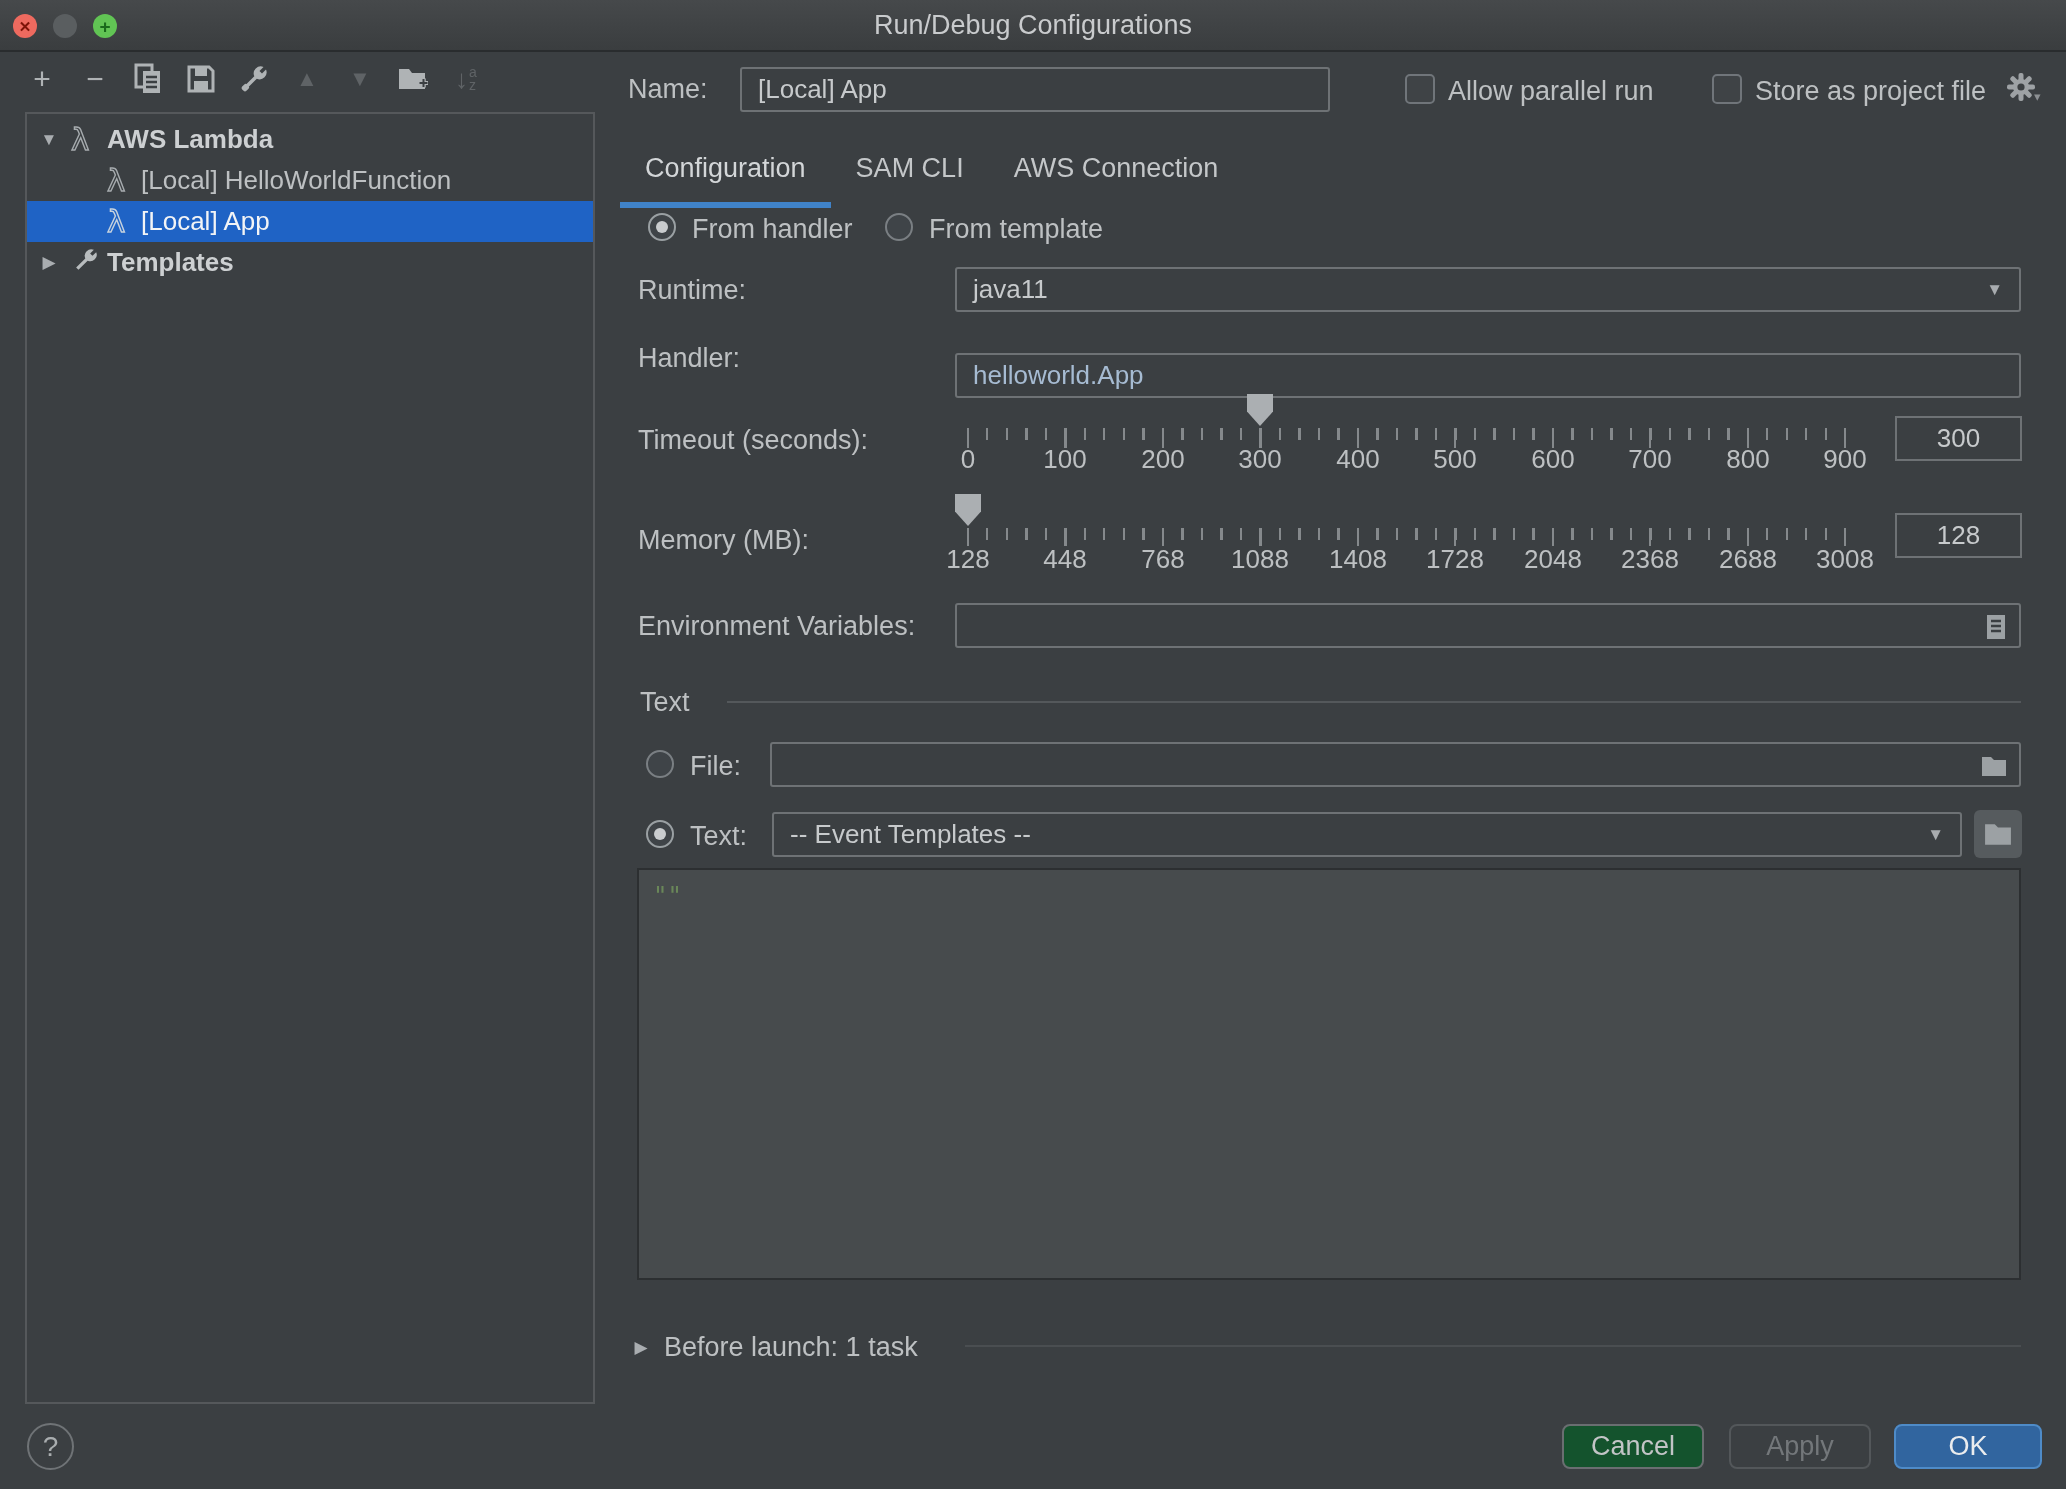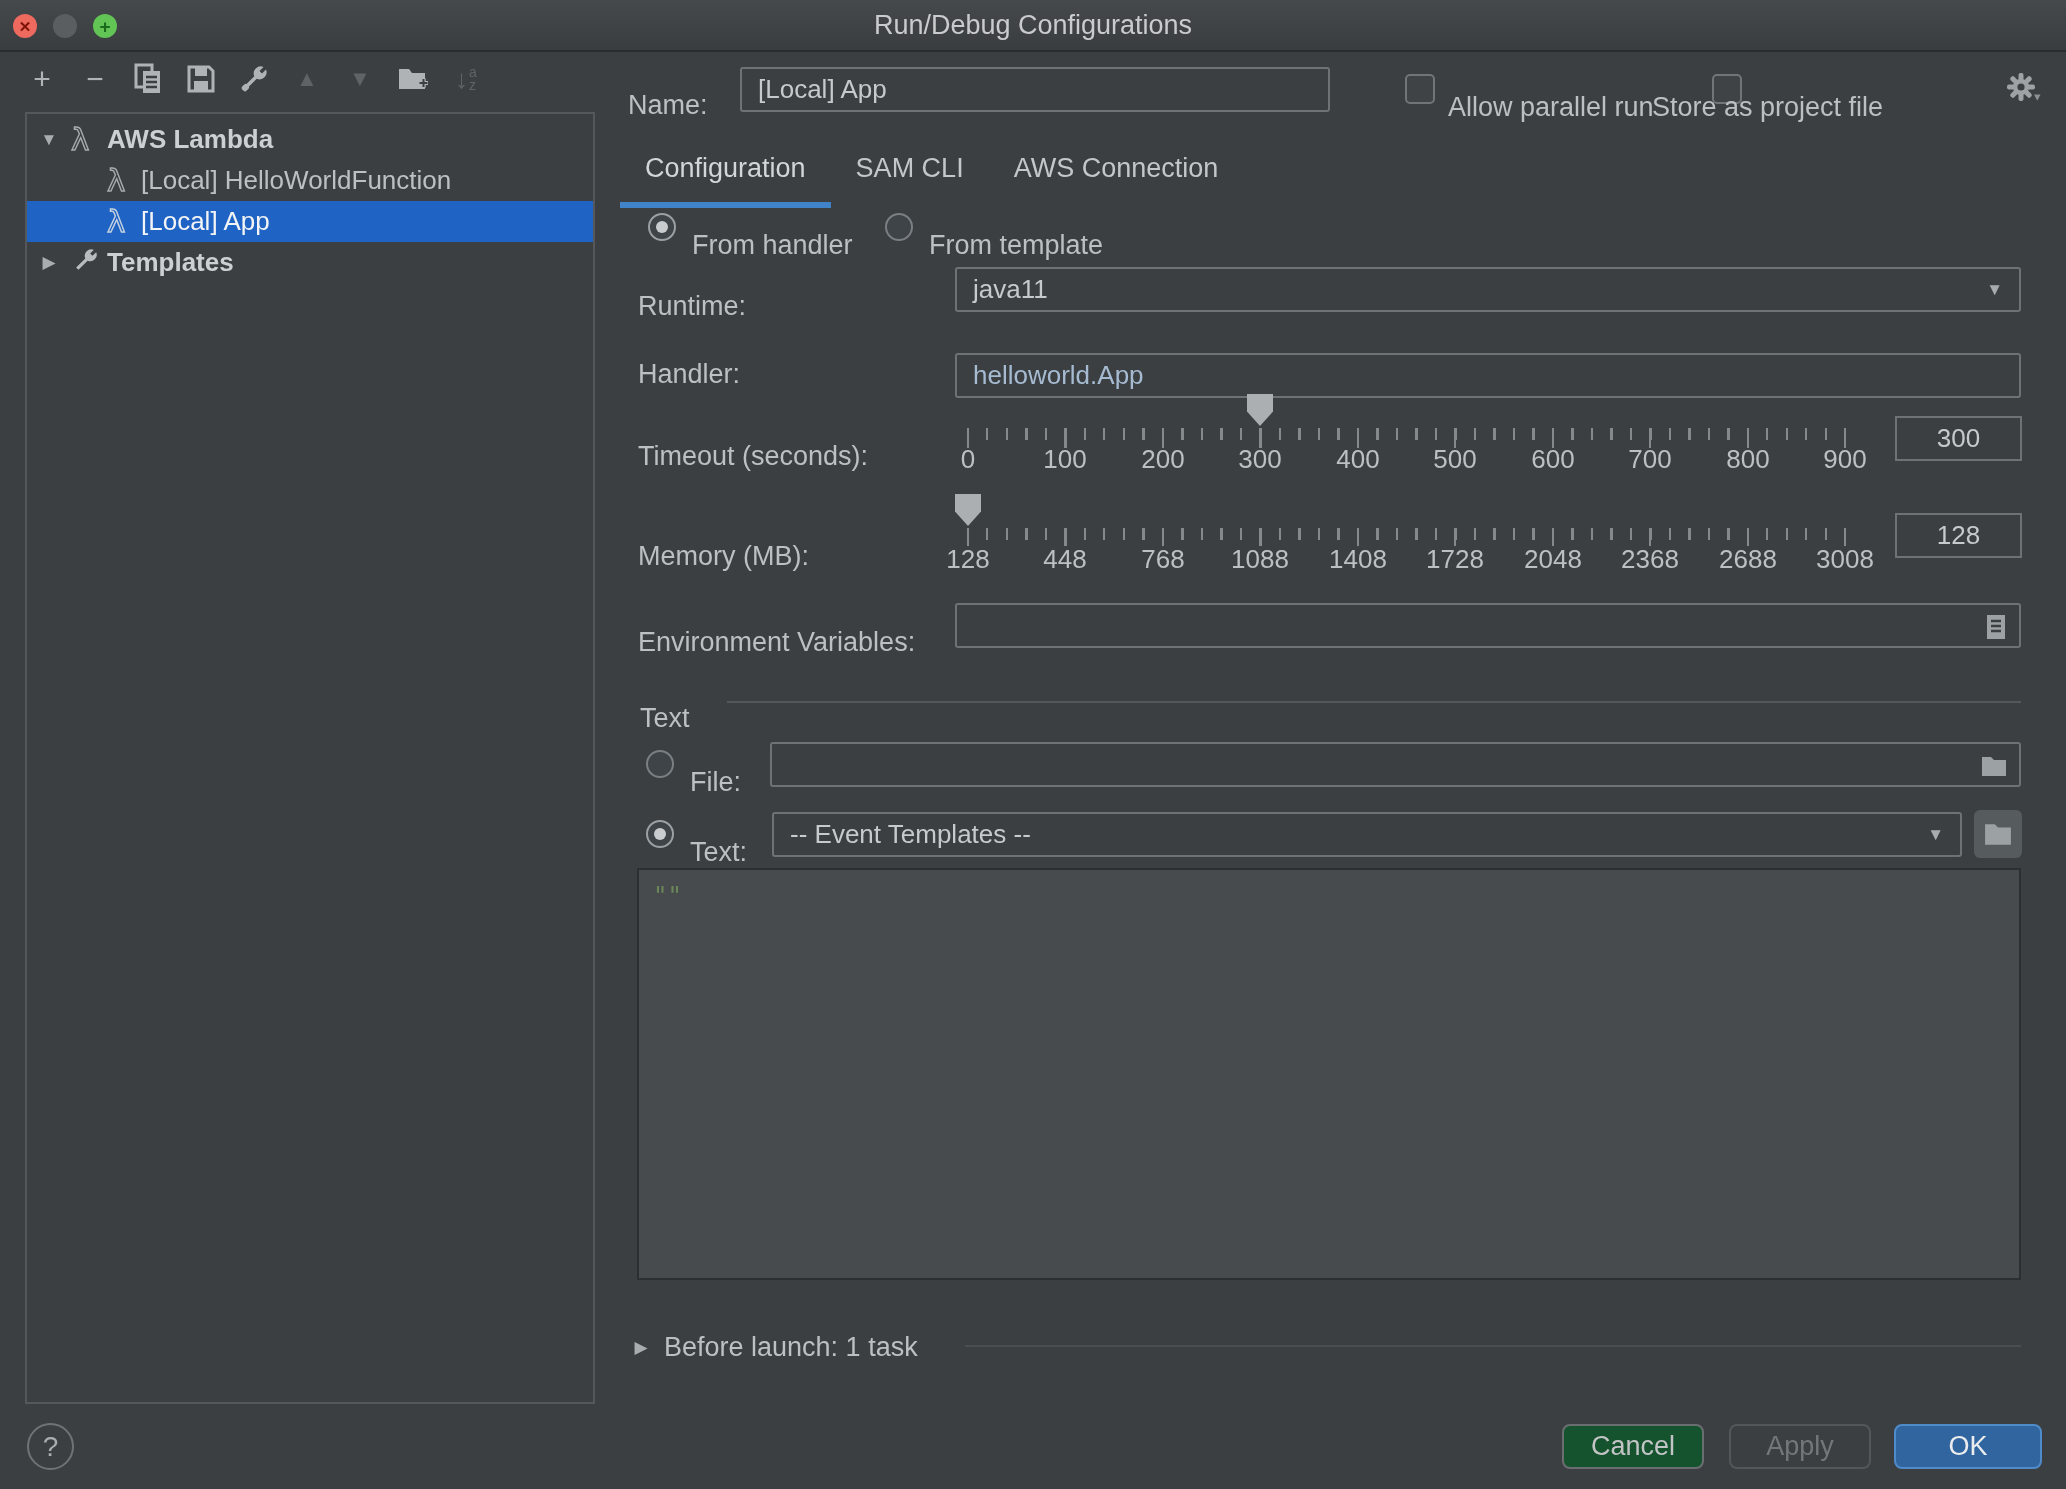--- a/index.html
+++ b/index.html
@@ -40,21 +40,21 @@
   .trow .expander { position:absolute; left:11px; font-size:17px; color:#A9ADB0; width:22px; text-align:center; }
   .lambda { font-family:"DejaVu Sans", sans-serif; font-size:31px; color:transparent;
             -webkit-text-stroke:1.4px #A6ABAE; line-height:1; }
   .trow.selected .lambda { -webkit-text-stroke:1.4px #C6D2DE; }
   .bold { font-weight:bold; color:#CDD0D2; }
   .ind0-icon { position:absolute; left:44px; }
   .ind0-label { position:absolute; left:80px; }
   .ind1-icon { position:absolute; left:80px; }
   .ind1-label { position:absolute; left:114px; }
   
-  .label { position:absolute; color:#BDC0C2; font-size:27px;margin-top:16px; }
+  .label { position:absolute; color:#BDC0C2; font-size:27px; }
   .field { position:absolute; border:2px solid #6E7275; border-radius:3px; background:transparent;
            display:flex; align-items:center; padding:0 16px; color:#C7CACC; font-size:26px; }
   .checkbox { position:absolute; width:30px; height:30px; border:2px solid #70757A; border-radius:5px; background:#3F4346; }
   .radio { position:absolute; width:28px; height:28px; border:2px solid #7A7F83; border-radius:50%; background:#3F4448; }
   .radio.on { border-color:#9AA0A3; }
   .radio.on::after { content:""; position:absolute; left:6px; top:6px; width:12px; height:12px;
                      border-radius:50%; background:#C9CCCE; }
   .arrow-down { color:#A8ACAF; font-size:17px; }
   .sep-line { position:absolute; height:2px; background:#54585B; }
   
@@ -180,21 +180,21 @@
     </div>
   </div>
 
   <div class="label" style="left:628px; top:74px;">Name:</div>
   <div class="field" style="left:740px; top:67px; width:590px; height:45px;">
     <span>[Local] App</span>
   </div>
   <div class="checkbox" style="left:1405px; top:74px;"></div>
   <div class="label" style="left:1448px; top:76px;">Allow parallel run</div>
   <div class="checkbox" style="left:1712px; top:74px;"></div>
-  <div class="label" style="left:1652px; top:76px;text-align:center;">Store as project file</div>
+  <div class="label" style="left:1755px; top:76px;text-align:center;">Store as project file</div>
   <div class="gear-wrap">
     <svg width="30" height="30" viewBox="0 0 30 30">
         <g fill="#9EA2A5">
           <rect x="12.5" y="1" width="5" height="28" rx="2"></rect>
           <rect x="12.5" y="1" width="5" height="28" rx="2" transform="rotate(45 15 15)"></rect>
           <rect x="12.5" y="1" width="5" height="28" rx="2" transform="rotate(90 15 15)"></rect>
           <rect x="12.5" y="1" width="5" height="28" rx="2" transform="rotate(135 15 15)"></rect>
           <circle cx="15" cy="15" r="8"></circle>
         </g>
         <circle cx="15" cy="15" r="3.6" fill="#3B3F42"></circle>

